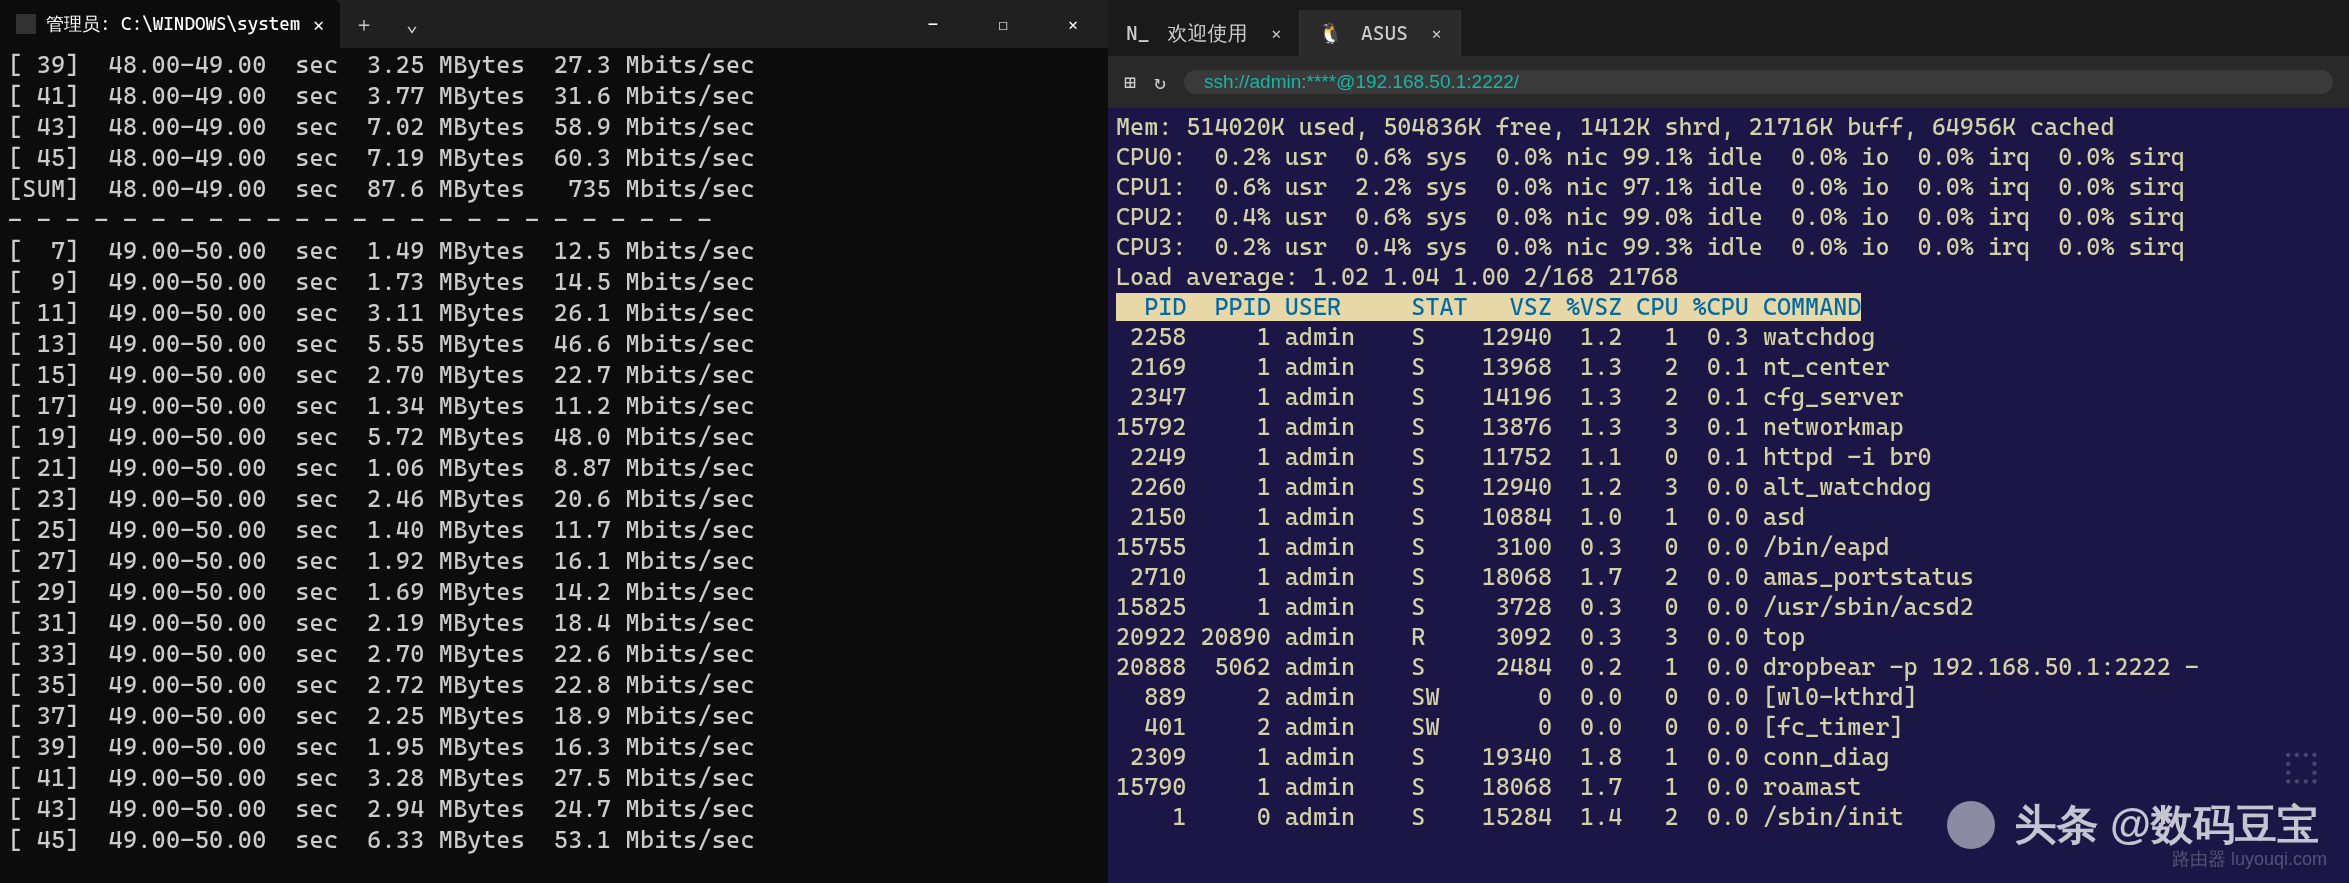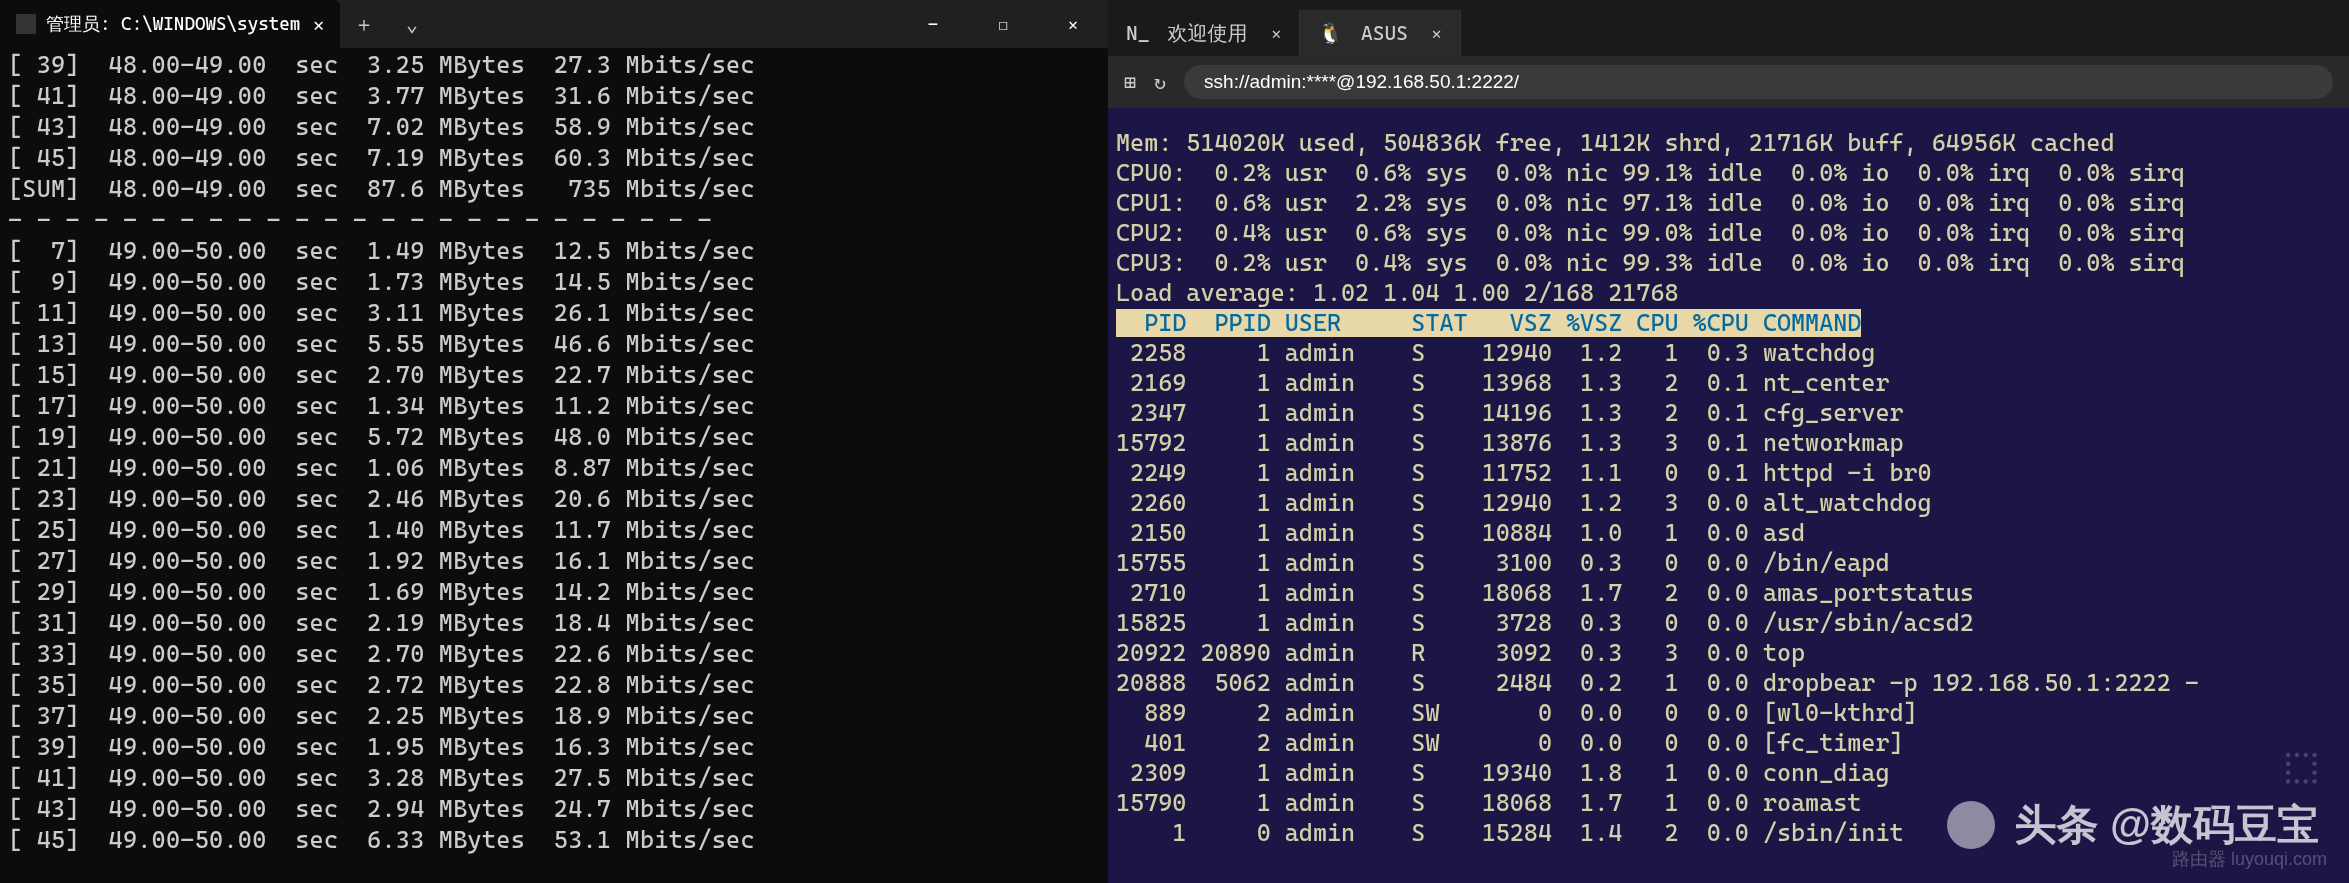--- a/index.html
+++ b/index.html
@@ -116,32 +116,32 @@
 }
 .addr-btn {
   color: #ccc;
   font-size: 20px;
   cursor: pointer;
 }
 .addr-input {
   flex: 1;
   background: #3a3a3a;
   border-radius: 20px;
-  height: 34px;
+  height: 24px;
   display: flex;
   align-items: center;
   padding: 0 20px;
-  color: #ffffff;
+  color: #14b8a6;
   font-size: 19px;
   font-family: sans-serif;
 }
 
 .ssh-body {
   flex: 1;
-  padding: 20px 8px;
+  padding: 4px 8px;
   font-size: 24px;
   line-height: 30px;
   white-space: pre;
   font-family: 'Cascadia Mono', Consolas, monospace;
 }
 .header-row {
   background: #e8d8a8;
   color: #0369a1;
   display: inline;
 }

